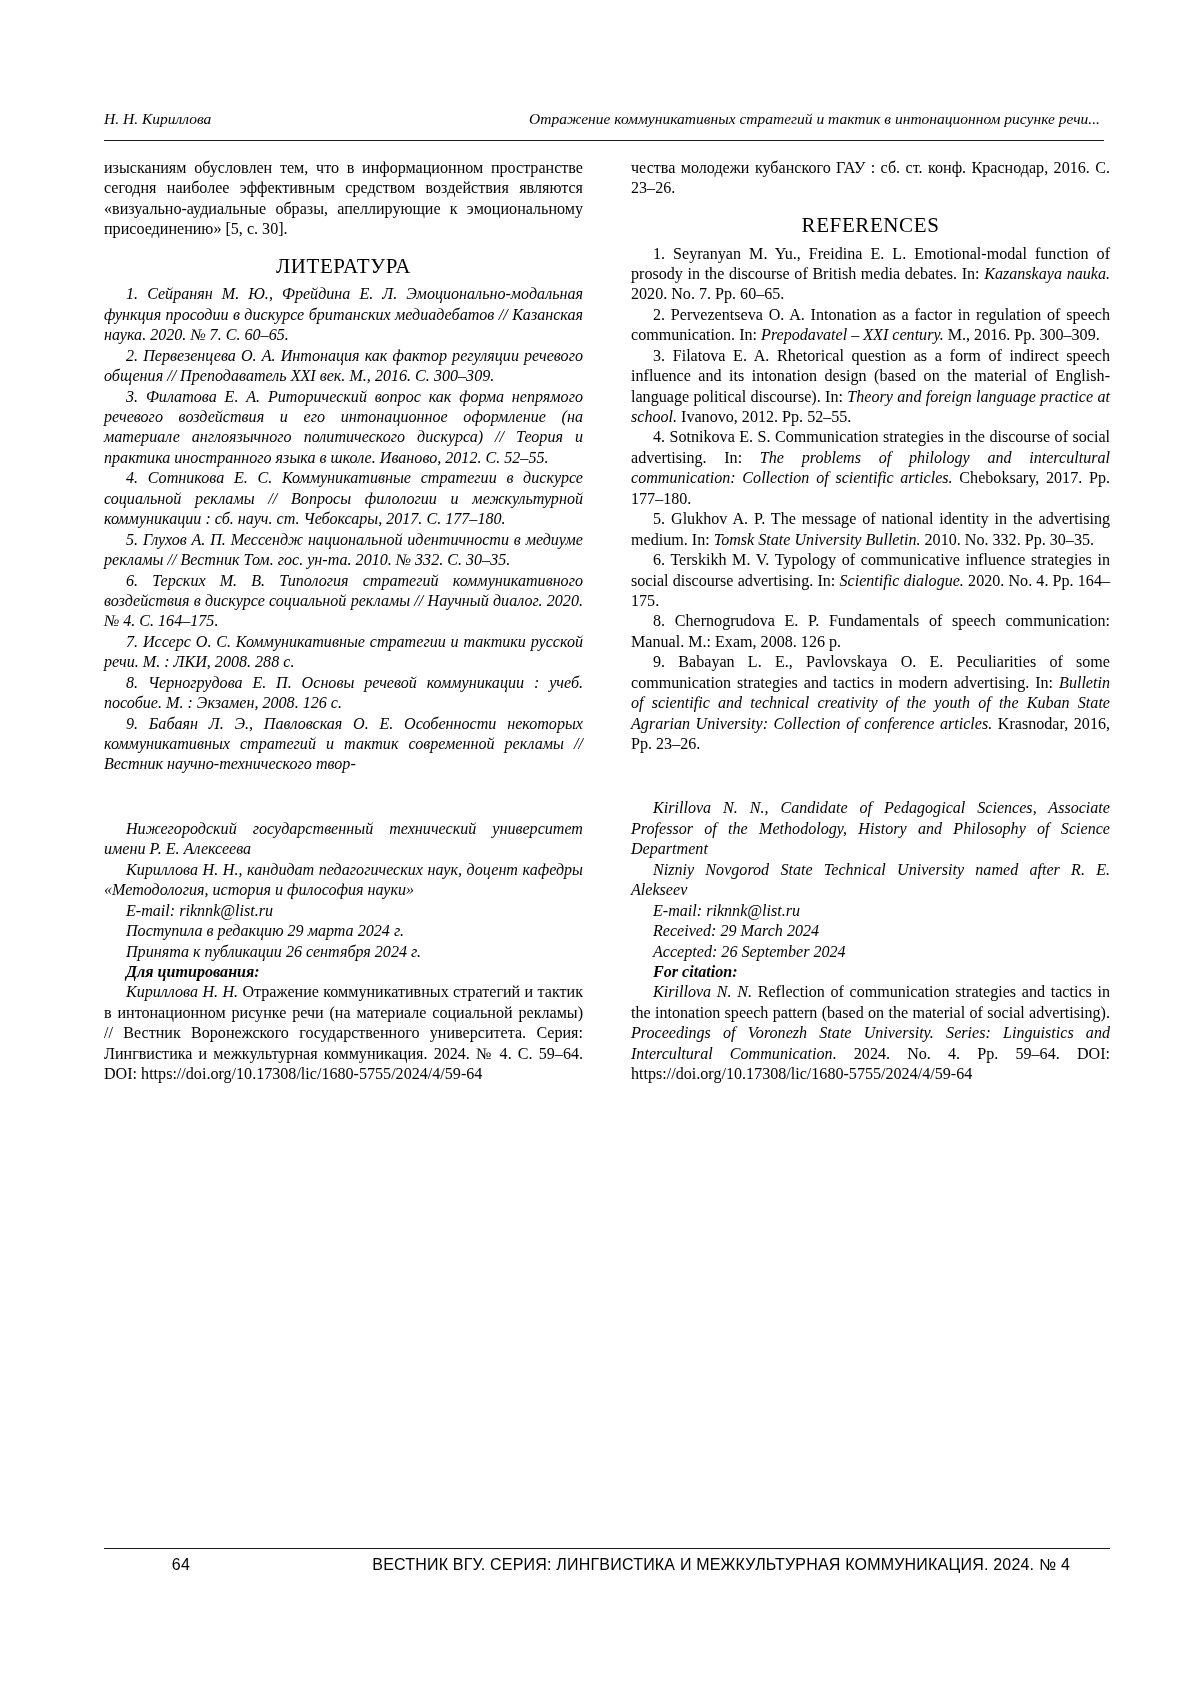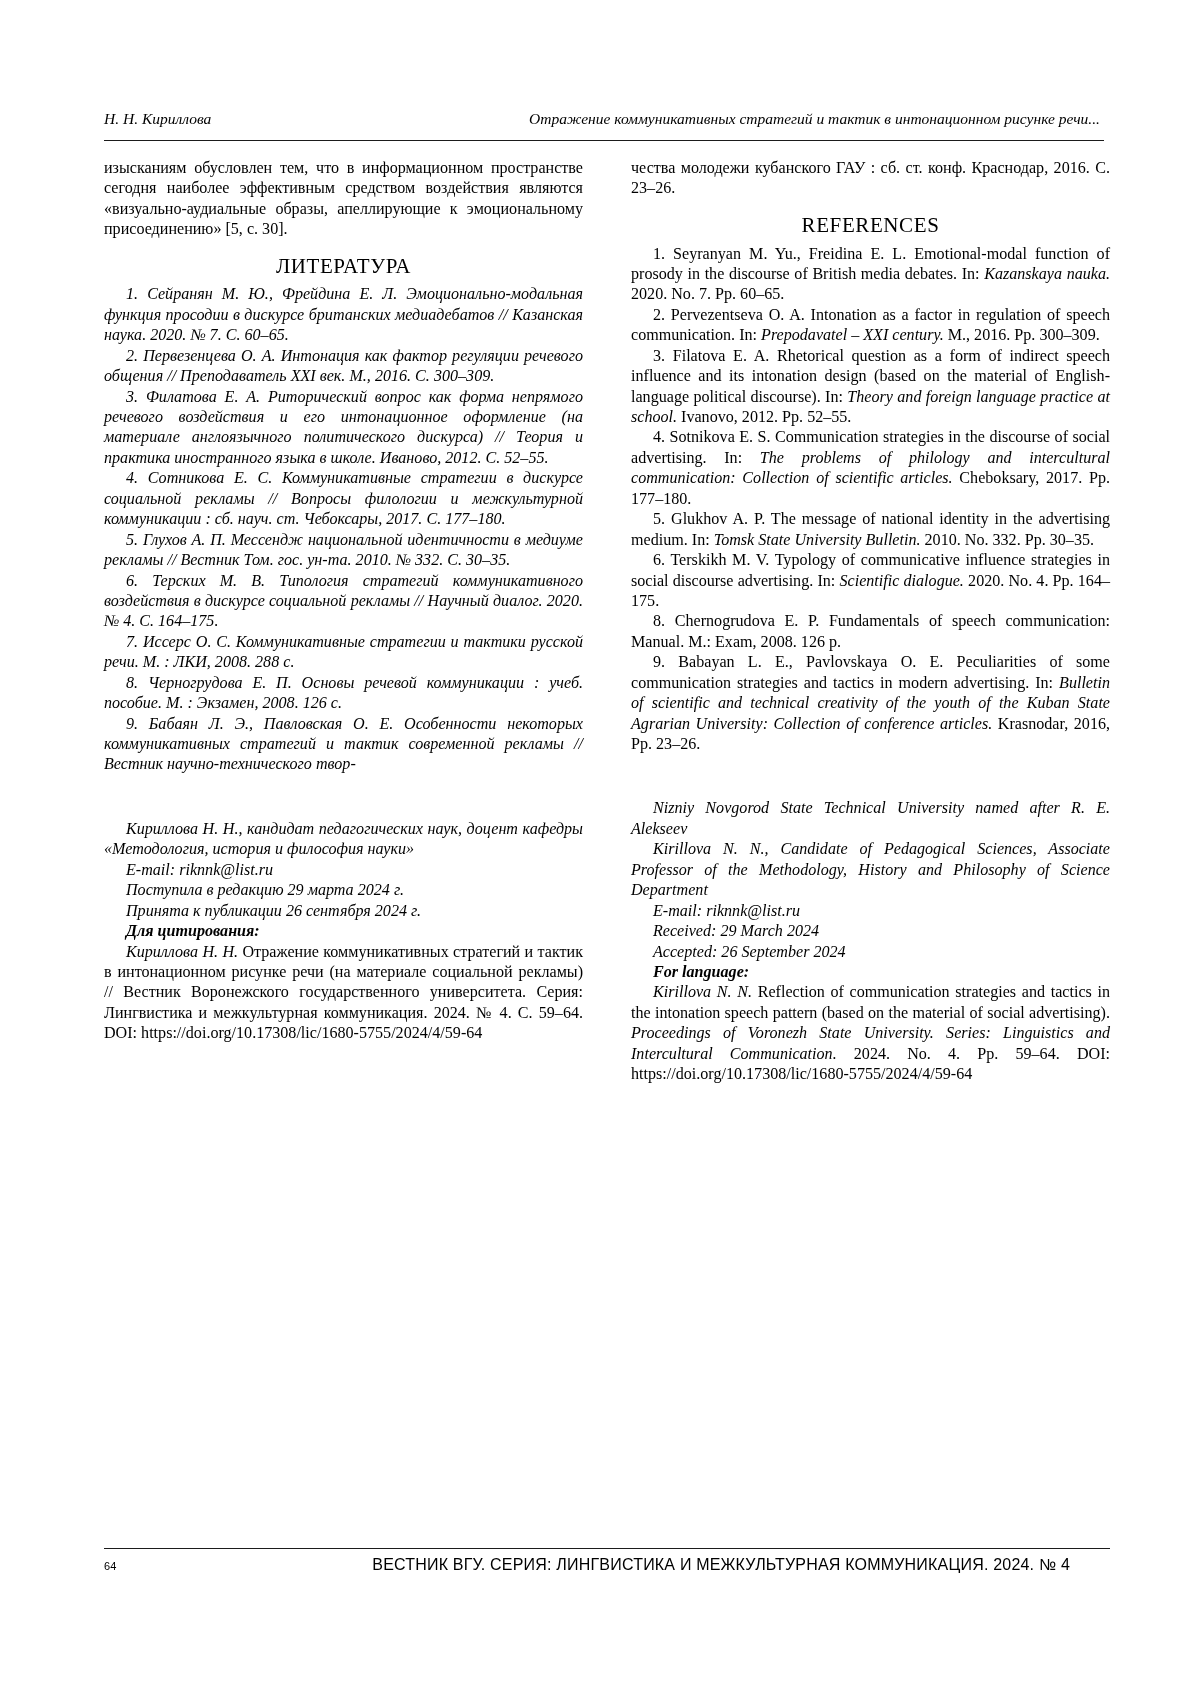--- a/index.html
+++ b/index.html
@@ -96,22 +96,22 @@
   }
   .footer-row {
     display: flex;
     align-items: baseline;
     font-family: "Liberation Sans", sans-serif;
     font-size: 16px;
     letter-spacing: 0.2px;
   }
   .page-num {
     width: 86px;
-    text-align: left;
-    font-size: 11px;
+    text-align: right;
+    font-size: 16px;
   }
   .footer-text {
     flex: 1;
     text-align: right;
     padding-right: 40px;
     white-space: nowrap;
   }
 </style>
 </head>
 <body>
@@ -135,20 +135,21 @@
       <p class="indent it">2. Первезенцева О. А. Интонация как фактор регуляции речевого общения // Преподаватель XXI век. М., 2016. С. 300–309.</p>
       <p class="indent it">3. Филатова Е. А. Риторический вопрос как форма непрямого речевого воздействия и его интонационное оформление (на материале англоязычного политического дискурса) // Теория и практика иностранного языка в школе. Иваново, 2012. С. 52–55.</p>
       <p class="indent it">4. Сотникова Е. С. Коммуникативные стратегии в дискурсе социальной рекламы // Вопросы филологии и межкультурной коммуникации : сб. науч. ст. Чебоксары, 2017. С. 177–180.</p>
       <p class="indent it">5. Глухов А. П. Мессендж национальной идентичности в медиуме рекламы // Вестник Том. гос. ун-та. 2010. № 332. С. 30–35.</p>
       <p class="indent it">6. Терских М. В. Типология стратегий коммуникативного воздействия в дискурсе социальной рекламы // Научный диалог. 2020. № 4. С. 164–175.</p>
       <p class="indent it">7. Иссерс О. С. Коммуникативные стратегии и тактики русской речи. М. : ЛКИ, 2008. 288 с.</p>
       <p class="indent it">8. Черногрудова Е. П. Основы речевой коммуникации : учеб. пособие. М. : Экзамен, 2008. 126 с.</p>
       <p class="indent it">9. Бабаян Л. Э., Павловская О. Е. Особенности некоторых коммуникативных стратегий и тактик современной рекламы // Вестник научно-технического твор-</p>
 
       <div class="affil gap-lg">
+        <p class="indent">Нижегородский государственный технический университет имени Р. Е. Алексеева</p>
         <p class="indent">Кириллова Н. Н., кандидат педагогических наук, доцент кафедры «Методология, история и философия науки»</p>
         <p class="indent">E-mail: riknnk@list.ru</p>
       </div>
 
       <div class="affil gap-md">
         <p class="indent">Поступила в редакцию 29 марта 2024 г.</p>
         <p class="indent">Принята к публикации 26 сентября 2024 г.</p>
       </div>
 
       <div class="gap-md">
@@ -165,32 +166,32 @@
       <p class="indent"><span>1. </span><span>Seyranyan M. Yu., Freidina E. L. Emotional-modal function of prosody in the discourse of British media debates. In: </span><span class="it">Kazanskaya nauka.</span><span> 2020. No. 7. Pp. 60–65.</span></p>
       <p class="indent"><span>2. </span><span>Pervezentseva O. A. Intonation as a factor in regulation of speech communication. In: </span><span class="it">Prepodavatel – XXI century.</span><span> M., 2016.  Pp. 300–309.</span></p>
       <p class="indent"><span>3. </span><span>Filatova E. A. Rhetorical question as a form of indirect speech influence and its intonation design (based on the material of English-language political discourse). In: </span><span class="it">Theory and foreign language practice at school.</span><span> Ivanovo, 2012. Pp. 52–55.</span></p>
       <p class="indent"><span>4. </span><span>Sotnikova E. S. Communication strategies in the discourse of social advertising. In: </span><span class="it">The problems of philology and intercultural communication: Collection of scientific articles.</span><span> Cheboksary, 2017. Pp. 177–180.</span></p>
       <p class="indent"><span>5. </span><span>Glukhov A. P. The message of national identity in the advertising medium. In: </span><span class="it">Tomsk State University Bulletin.</span><span> 2010. No. 332. Pp. 30–35.</span></p>
       <p class="indent"><span>6. </span><span>Terskikh M. V. Typology of communicative influence strategies in social discourse advertising. In: </span><span class="it">Scientific dialogue.</span><span> 2020. No. 4. Pp. 164–175.</span></p>
       <p class="indent"><span>8. </span><span>Chernogrudova E. P. Fundamentals of speech communication: Manual. M.: Exam, 2008. 126 p.</span><span class="it"></span><span></span></p>
       <p class="indent"><span>9. </span><span>Babayan L. E., Pavlovskaya O. E. Peculiarities of some communication strategies and tactics in modern advertising. In: </span><span class="it">Bulletin of scientific and technical creativity of the youth of the Kuban State Agrarian University: Collection of conference articles.</span><span> Krasnodar, 2016, Pp. 23–26.</span></p>
 
       <div class="affil gap-lg">
+        <p class="indent">Kirillova N. N., Candidate of Pedagogical Sciences, Associate Professor of  the Methodology, History and Philosophy of Science Department</p>
         <p class="indent">Nizniy Novgorod State Technical University named after R. E. Alekseev</p>
-        <p class="indent">Kirillova N. N., Candidate of Pedagogical Sciences, Associate Professor of  the Methodology, History and Philosophy of Science Department</p>
         <p class="indent">E-mail: riknnk@list.ru</p>
       </div>
 
       <div class="affil gap-md">
         <p class="indent">Received: 29 March 2024</p>
         <p class="indent">Accepted: 26 September 2024</p>
       </div>
 
       <div class="gap-md">
-        <p class="indent it bold">For language:</p>
+        <p class="indent it bold">For citation:</p>
         <p class="indent"><span class="it">Kirillova N. N.</span><span> Reflection of communication strategies and tactics in the intonation speech pattern (based on the material of social advertising). </span><span class="it">Proceedings of Voronezh State University. Series: Linguistics and Intercultural Communication.</span><span> 2024. No. 4. Pp. 59–64. DOI: https://doi.org/10.17308/lic/1680-5755/2024/4/59-64</span></p>
       </div>
     </div>
 
   </div>
 
   <div class="rule-bot"></div>
   <div class="footer">
     <div class="footer-row">
       <span class="page-num">64</span>

